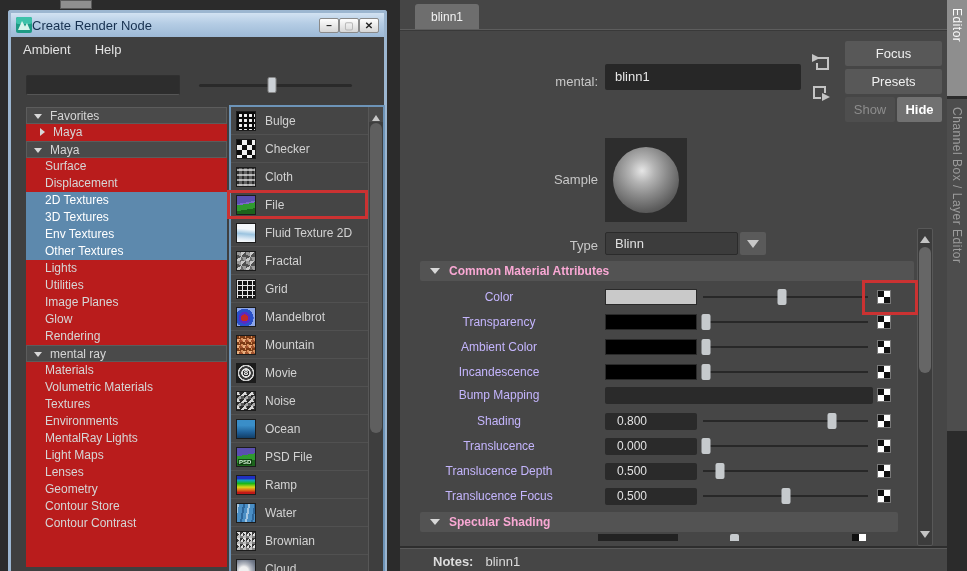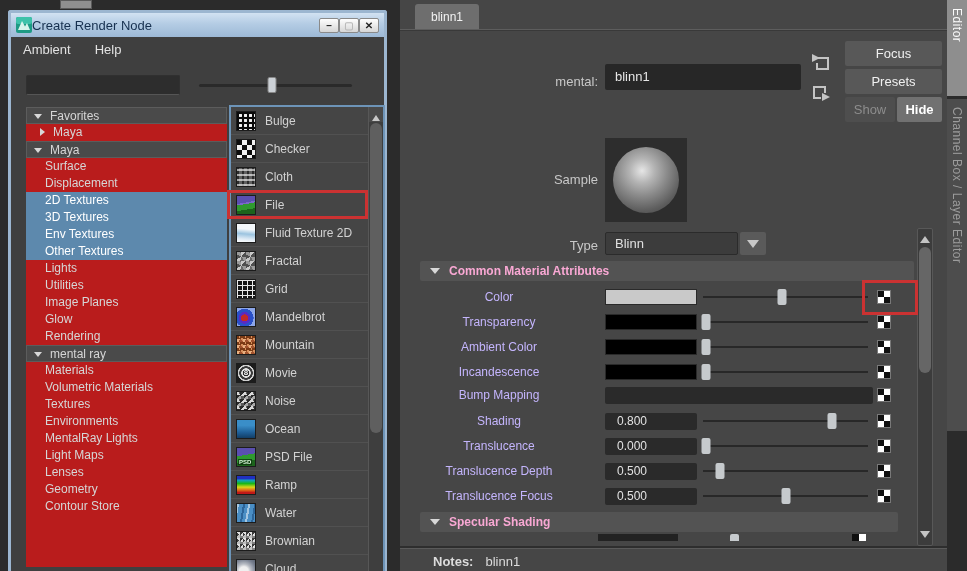--- a/index.html
+++ b/index.html
@@ -165,20 +165,21 @@
       <div class="row hdr">mental ray</div>
       <div class="row">Materials</div>
       <div class="row">Volumetric Materials</div>
       <div class="row">Textures</div>
       <div class="row">Environments</div>
       <div class="row">MentalRay Lights</div>
       <div class="row">Light Maps</div>
       <div class="row">Lenses</div>
       <div class="row">Geometry</div>
       <div class="row">Contour Store</div>
+      <div class="row">Contour Contrast</div>
     </div>
 
     <div class="nodelist">
       <div class="nrow">
           <span data-icon="bulge"></span>
           <span>Bulge</span>
         </div>
       <div class="nrow">
           <span data-icon="checker"></span>
           <span>Checker</span>

